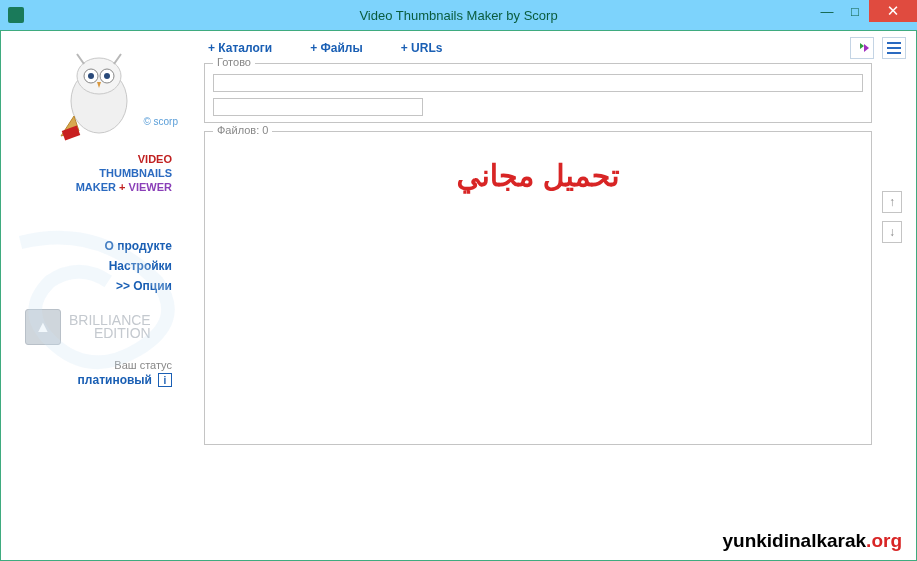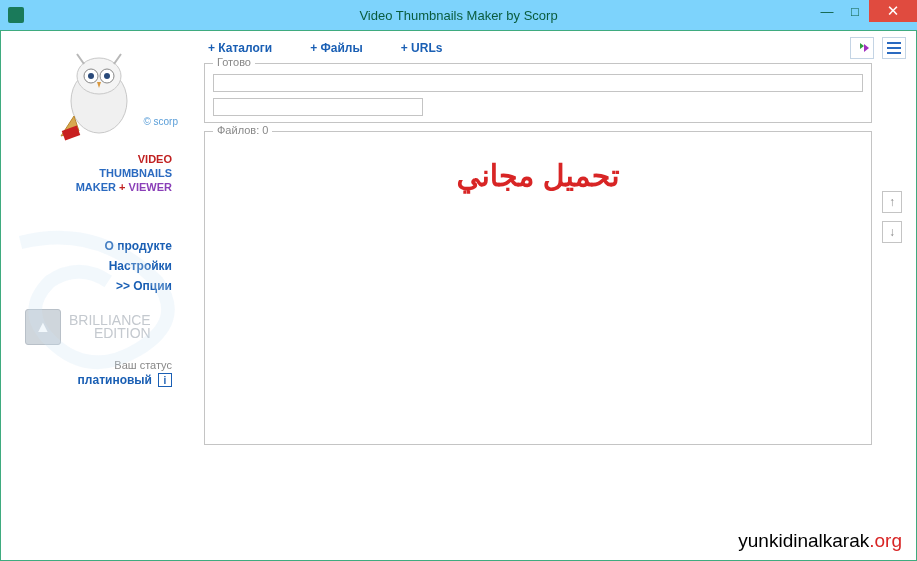--- a/index.html
+++ b/index.html
@@ -40,21 +40,21 @@
 .toolbtn{width:24px;height:22px;border:1px solid #c4d4e4;background:#fff;display:flex;align-items:center;justify-content:center;cursor:pointer}
 .fieldset{border:1px solid #c4c4c4;margin-bottom:8px;position:relative;padding:10px 8px 8px}
 .legend{position:absolute;top:-8px;left:8px;background:#fff;padding:0 4px;color:#888;font-size:11px}
 .fs-ready{height:60px}
 .fs-ready-inner1{height:18px;border:1px solid #c4c4c4;background:#fff;margin-bottom:6px}
 .fs-ready-inner2{height:18px;border:1px solid #c4c4c4;background:#fff;width:210px}
 .fs-files{height:314px}
 .arabic{position:absolute;left:50%;top:26px;transform:translateX(-50%);color:#d82525;font-size:30px;font-weight:bold;font-family:Tahoma,Arial}
 .side-arrows{position:absolute;right:14px;top:160px;display:flex;flex-direction:column;gap:8px}
 .arrow-btn{width:20px;height:22px;border:1px solid #c4c4c4;background:#fff;display:flex;align-items:center;justify-content:center;color:#888;font-size:12px;cursor:pointer}
-.watermark{position:absolute;right:14px;bottom:8px;font-size:19px;font-weight:normal;color:#000}
+.watermark{position:absolute;right:14px;bottom:8px;font-size:19px;font-weight:bold;color:#000}
 .watermark .org{color:#d82525}
 </style>
 </head>
 <body>
 
 <div class="titlebar">
   <div class="title-icon"></div>
   <div class="title-text">Video Thumbnails Maker by Scorp</div>
   <div class="winbtns">
     <div class="winbtn">—</div>

